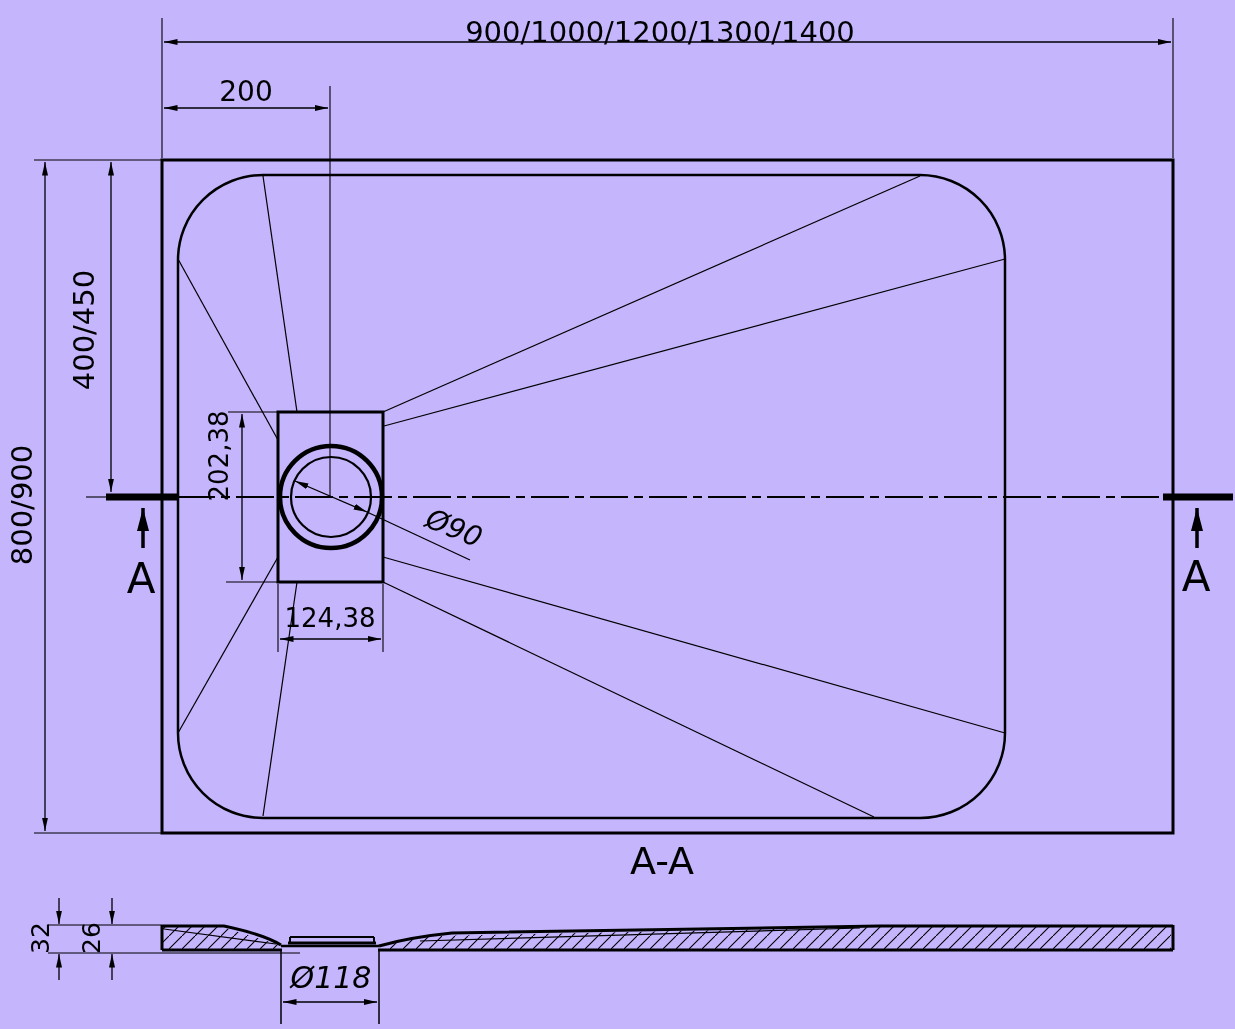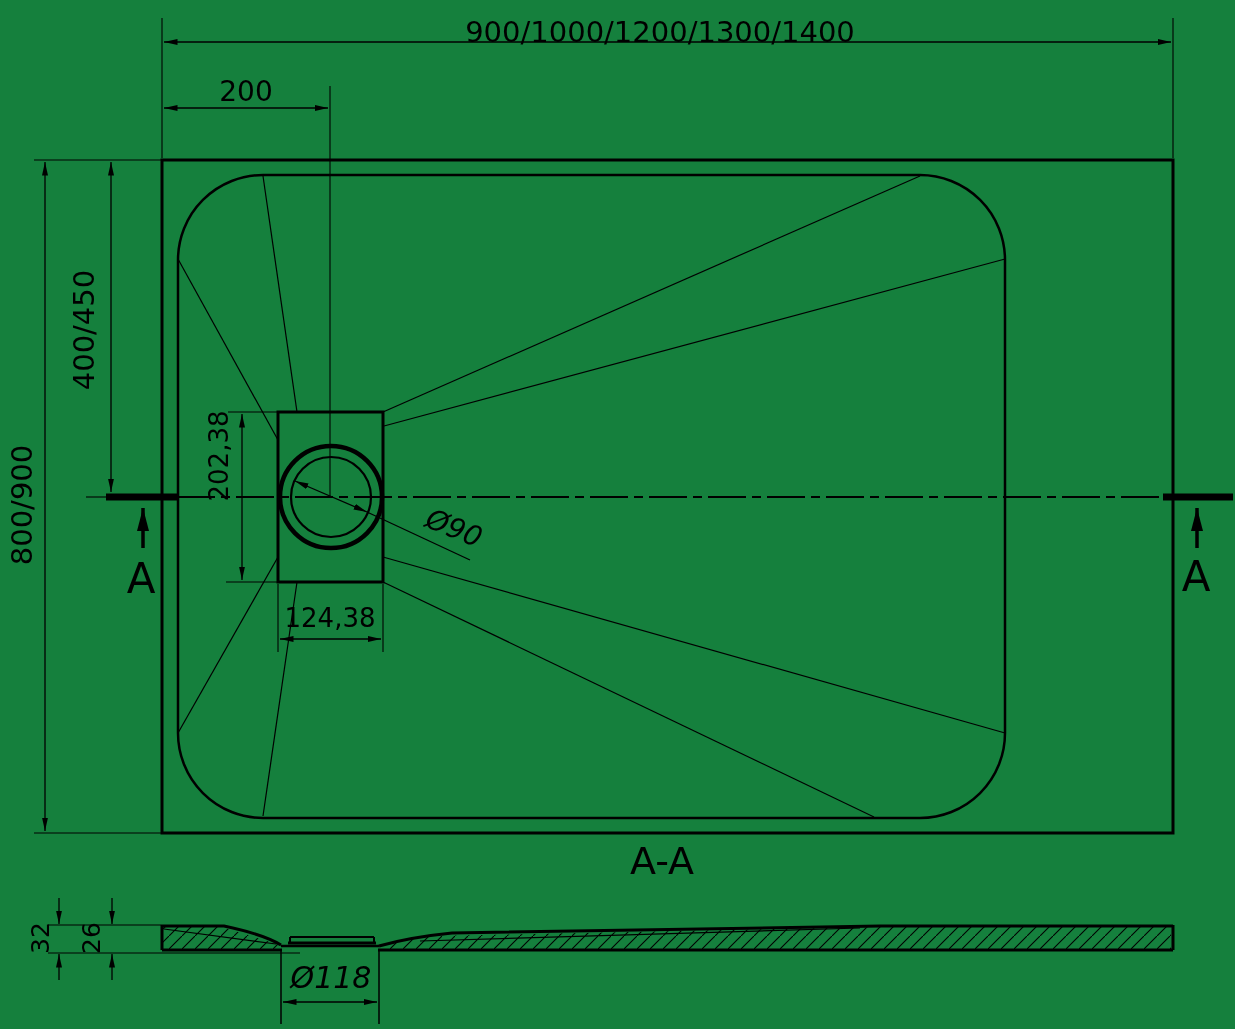--- a/index.html
+++ b/index.html
@@ -1,16 +1,16 @@
 <!DOCTYPE html>
 <html><head>
 <meta charset="utf-8">
 <style>
   html,body{margin:0;padding:0;background:#ffffff;}
-  .stage{position:relative;width:1235px;height:1029px;background:#15803d;overflow:hidden;
+  .stage{position:relative;width:1235px;height:1029px;background:#c4b5fd;overflow:hidden;
          font-family:"DejaVu Sans",sans-serif;}
   svg{display:block;}
   svg text{fill:#000;font-family:"DejaVu Sans",sans-serif;}
   .oblique{font-style:italic;}
 </style>
 </head>
 <body>
 
 <div class="stage">
 <svg width="1235" height="1029" viewBox="0 0 1235 1029">

